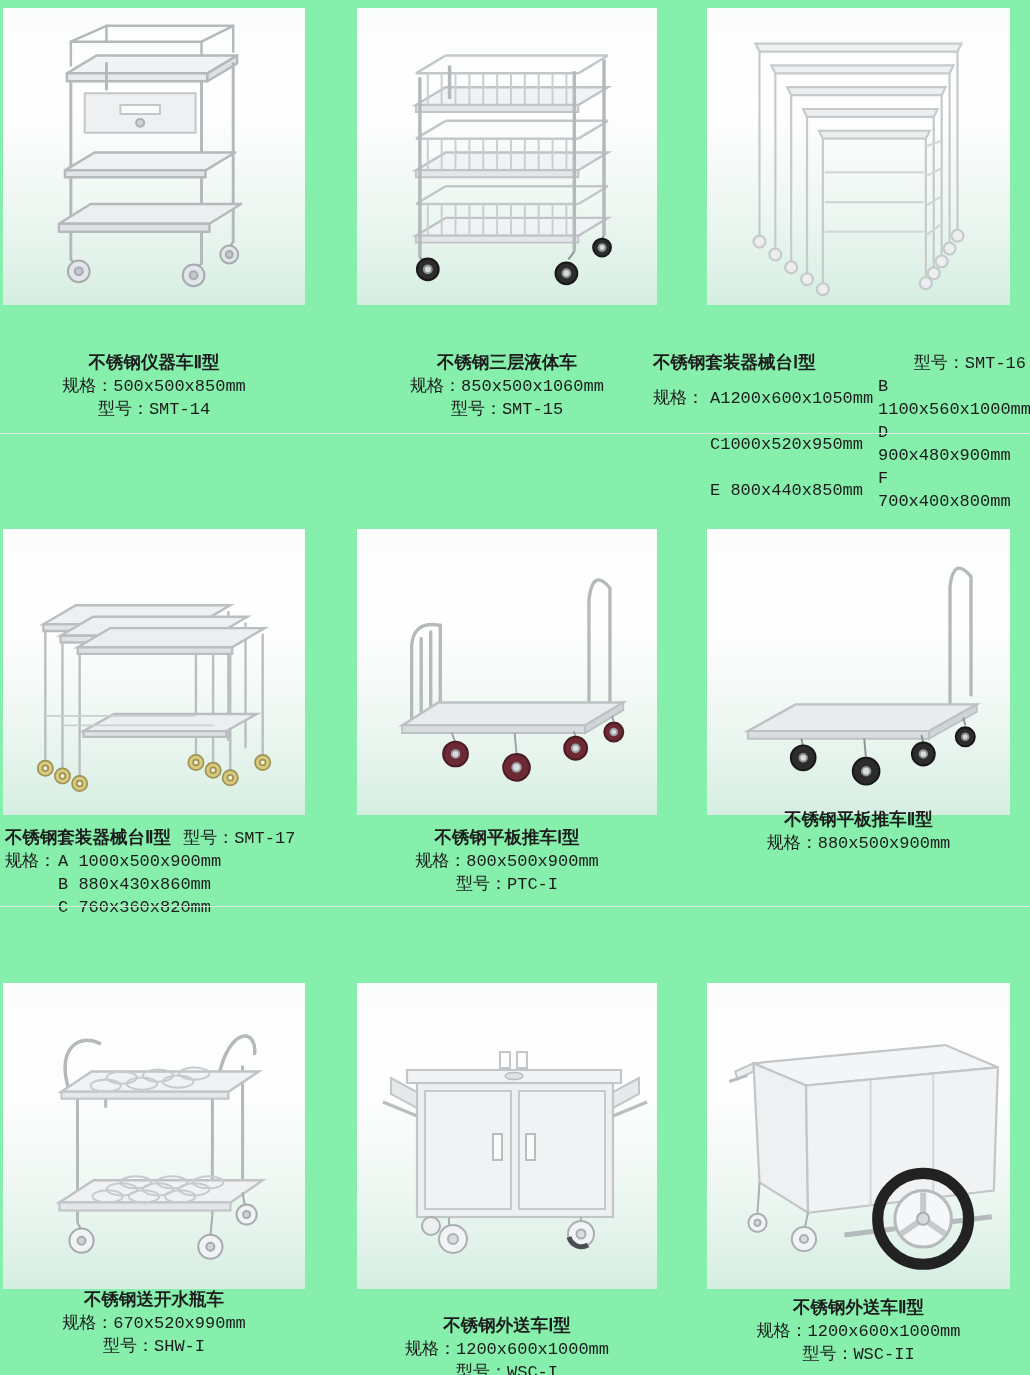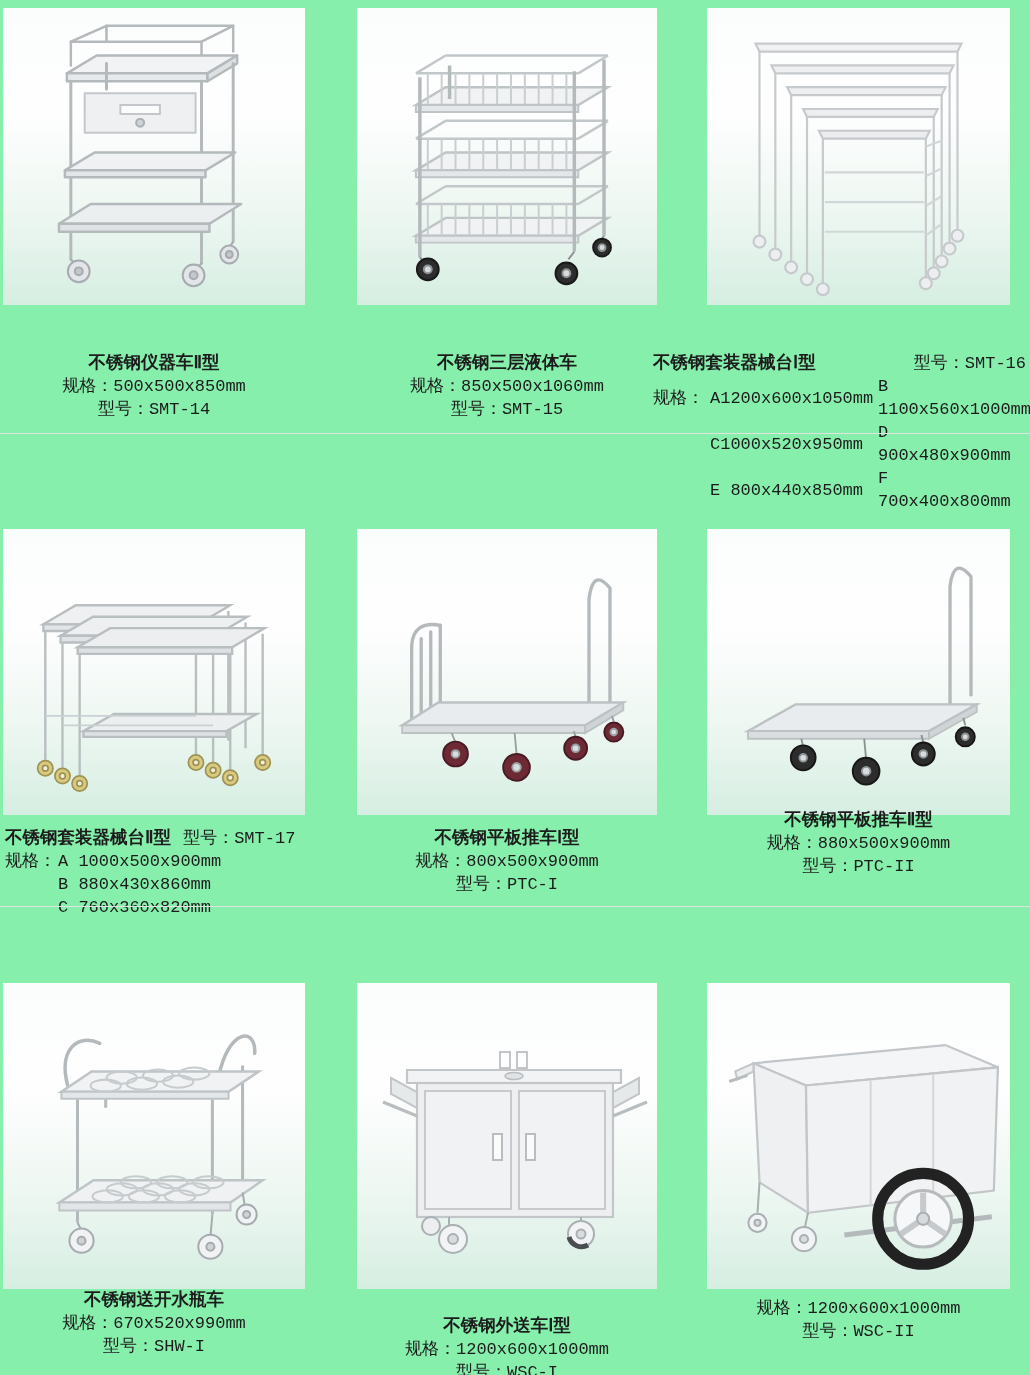--- a/index.html
+++ b/index.html
@@ -264,21 +264,20 @@
 
     <div class="cap ctr" id="cap5">
       <div class="nm">不锈钢平板推车Ⅰ型</div>
       <div><span>规格：</span><span>800x500x900mm</span></div>
       <div><span>型号：</span><span>PTC-I</span></div>
     </div>
 
     <div class="cap ctr" id="cap6">
       <div class="nm">不锈钢平板推车Ⅱ型</div>
       <div><span>规格：</span><span>880x500x900mm</span></div>
-      <div><span>型号：</span><span>PTC-II</span></div>
     </div>
   </section>
 
   <section class="sec" id="s3">
 
     <div class="ph c1">
       <svg viewBox="0 0 300 300">
         <g fill="none" stroke="#b4b9bc" stroke-width="3">
           <path d="M74,104 V236 M208,96 V228 M102,88 V122 M238,80 V206"></path>
           <path d="M66,106 C52,62 76,48 96,58 M214,92 C224,42 252,42 250,68" stroke-width="3.5" stroke-linecap="round"></path>
@@ -378,18 +377,19 @@
       <div><span>型号：</span><span>SHW-I</span></div>
     </div>
 
     <div class="cap ctr" id="cap8">
       <div class="nm">不锈钢外送车Ⅰ型</div>
       <div><span>规格：</span><span>1200x600x1000mm</span></div>
       <div><span>型号：</span><span>WSC-I</span></div>
     </div>
 
     <div class="cap ctr" id="cap9">
+      <div class="nm">不锈钢外送车Ⅱ型</div>
       <div><span>规格：</span><span>1200x600x1000mm</span></div>
       <div><span>型号：</span><span>WSC-II</span></div>
     </div>
   </section>
 
 </div>
 
 </body></html>

